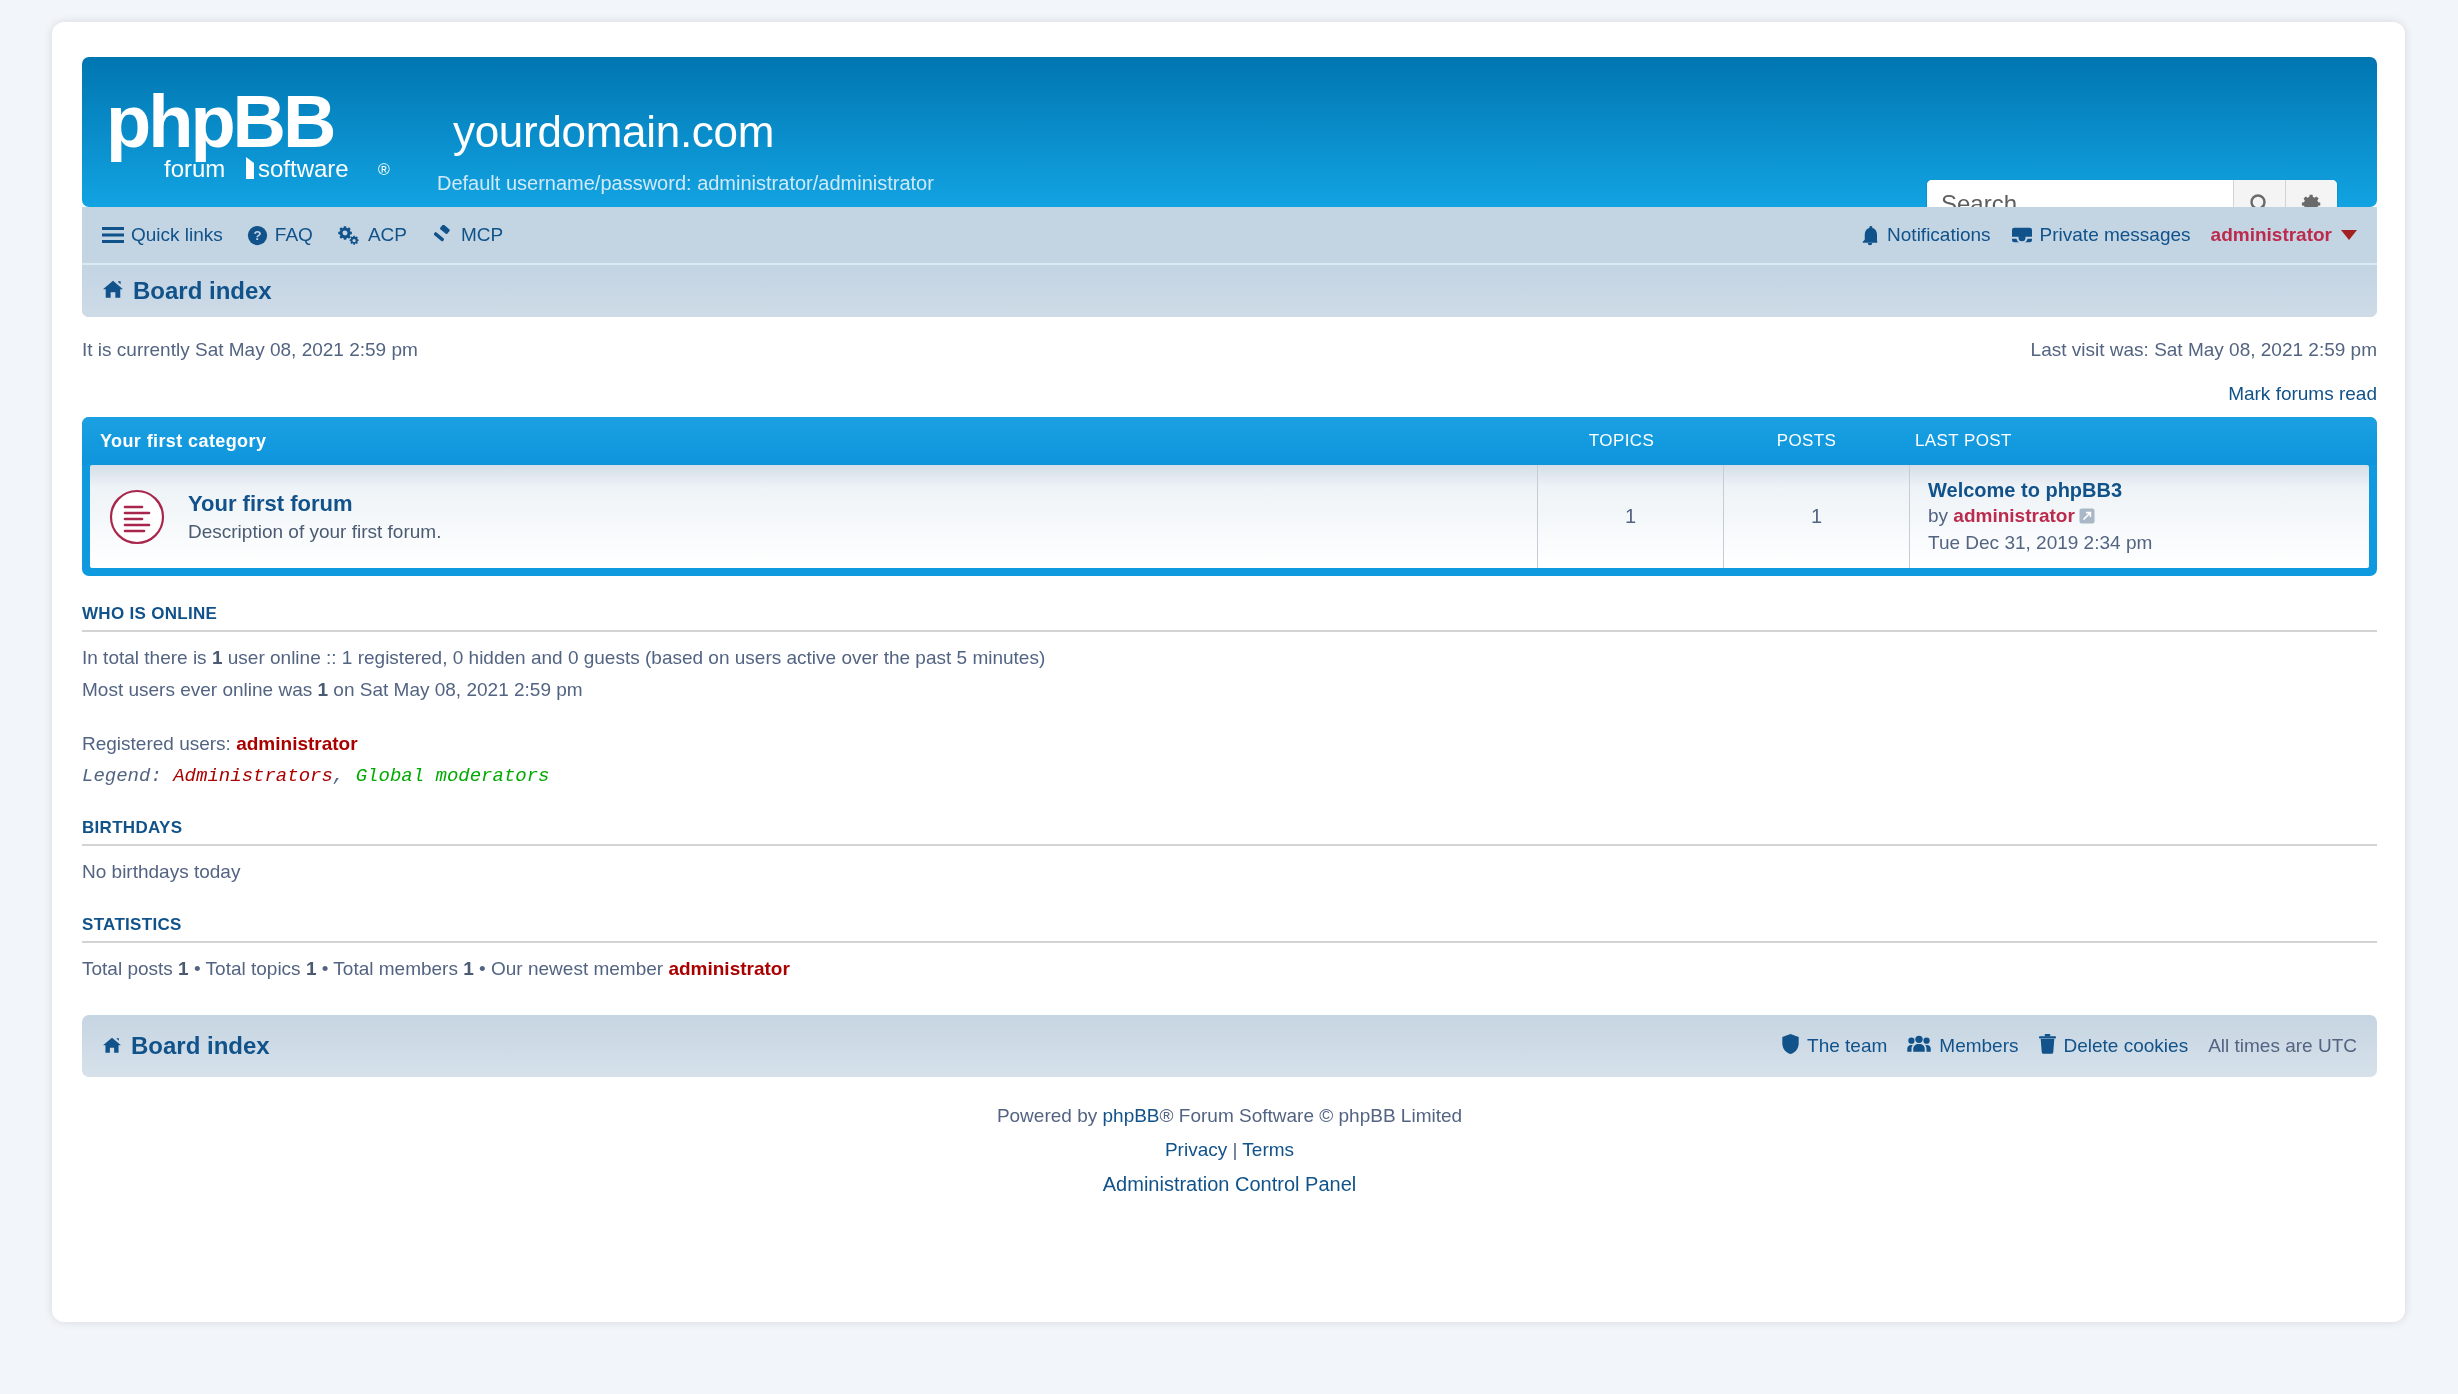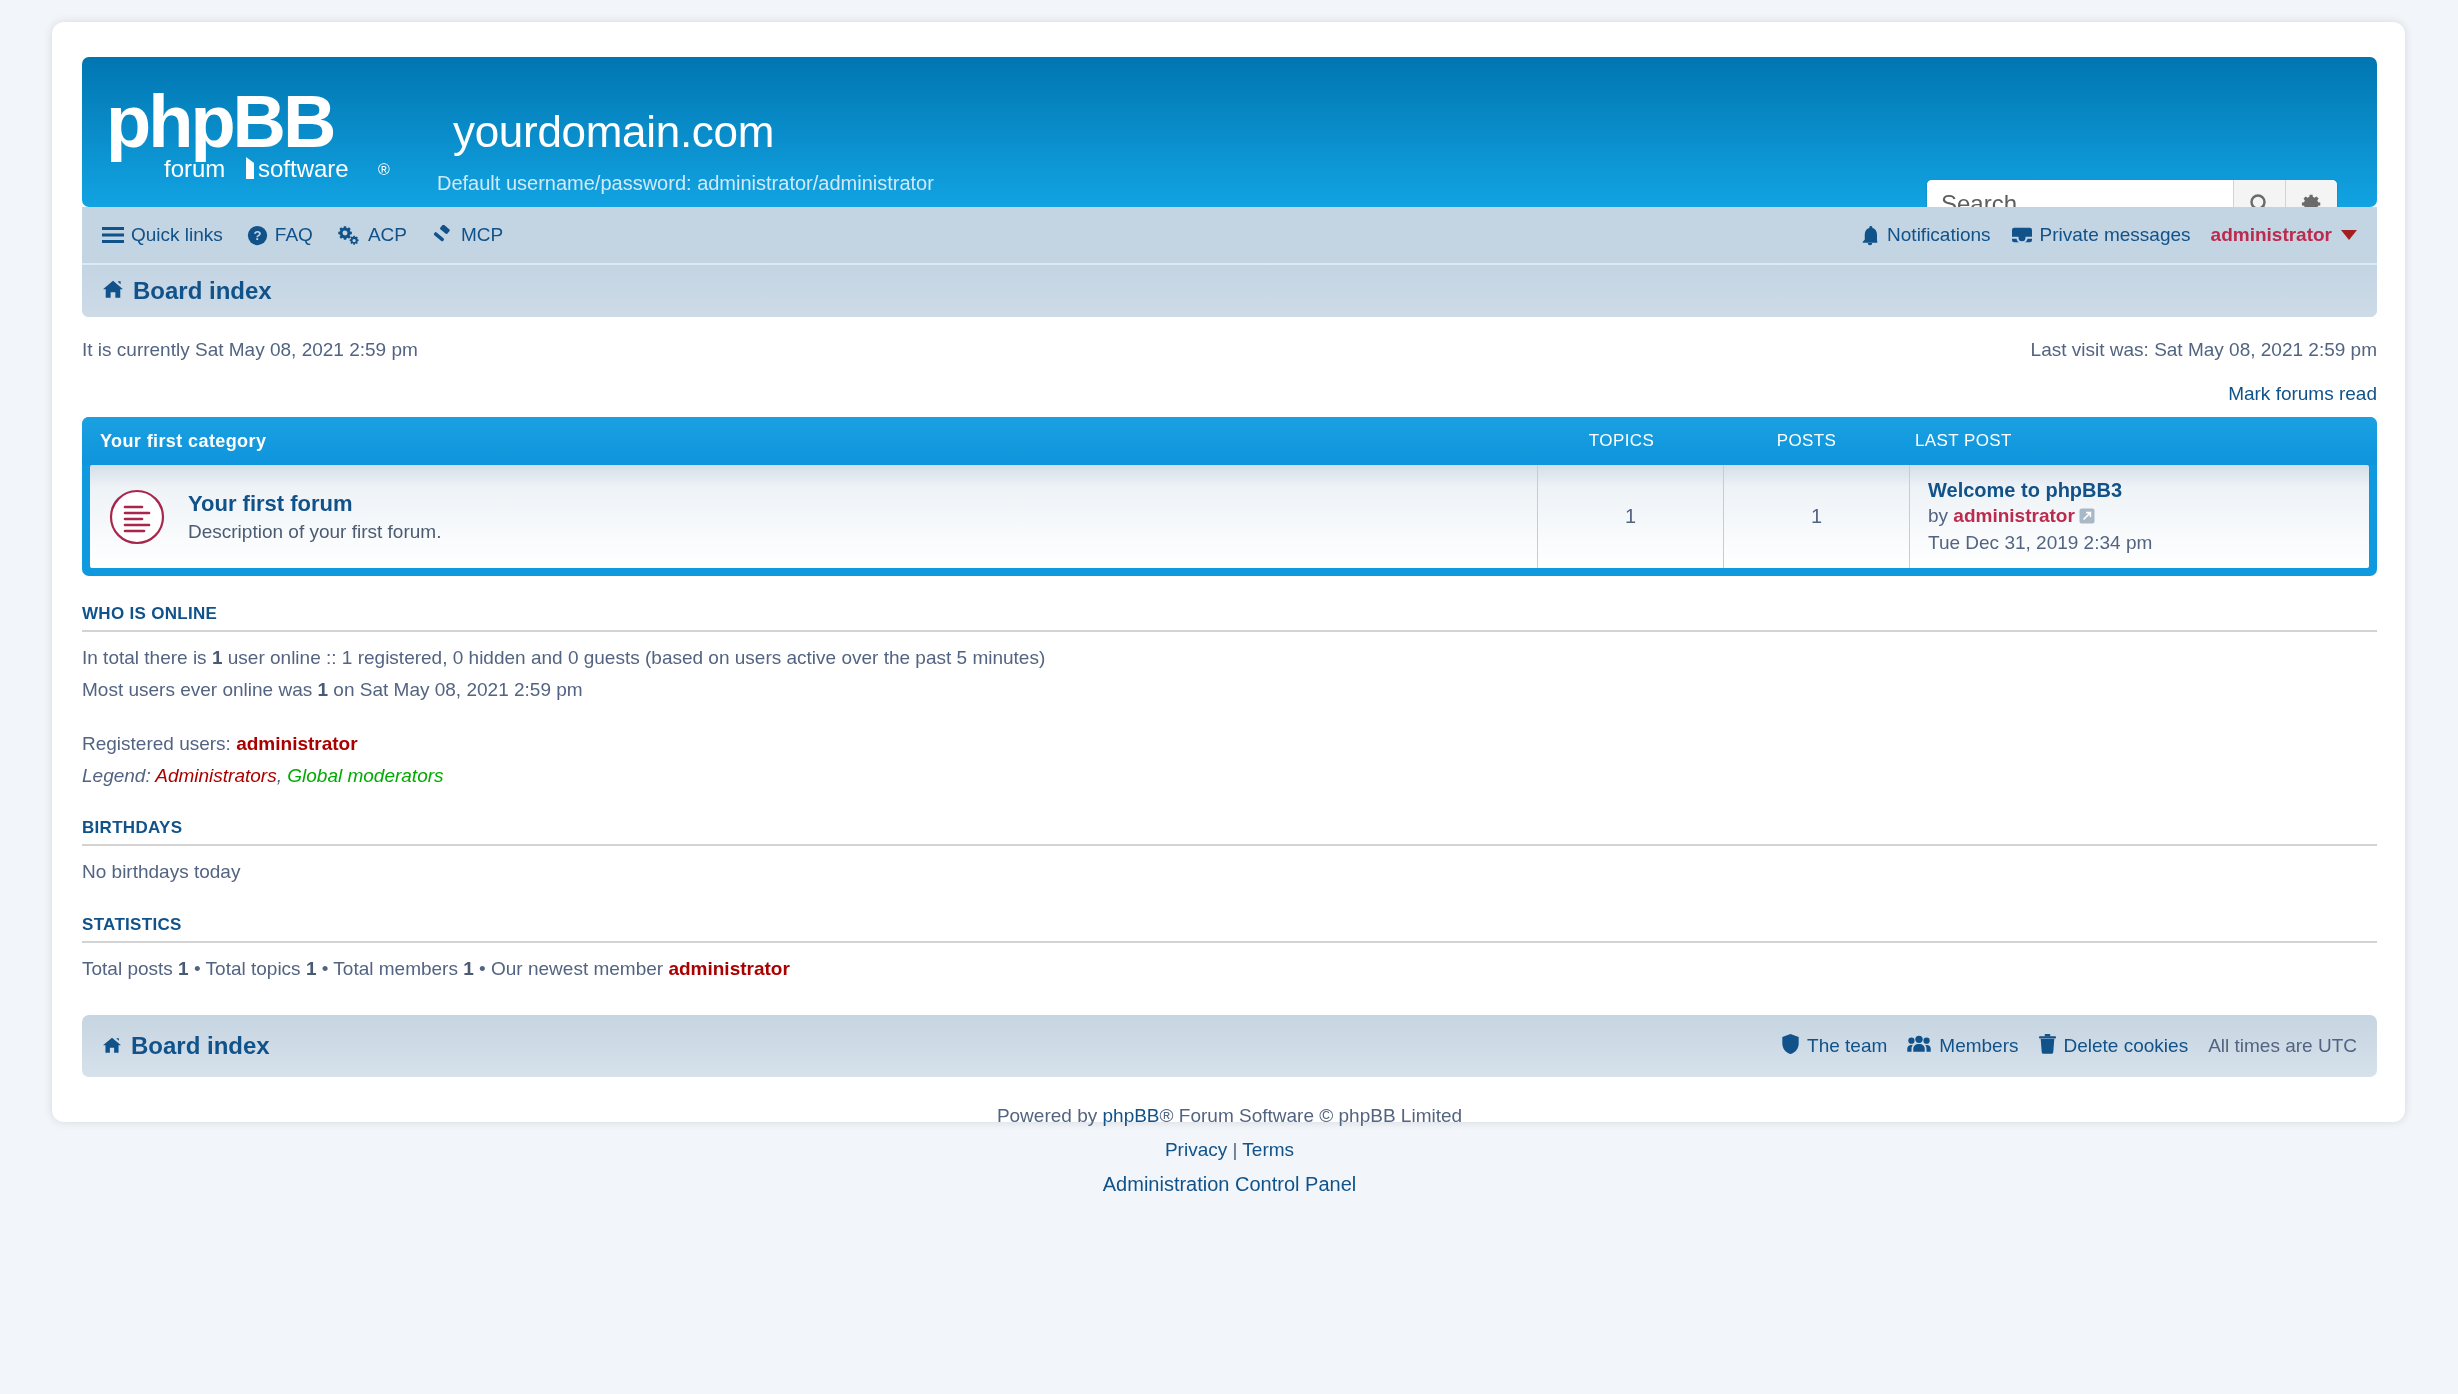--- a/index.html
+++ b/index.html
@@ -16,21 +16,21 @@
     color: #536482;
     overflow: hidden;
   }
 
   
   .wrap {
     position: absolute;
     left: 52px;
     top: 22px;
     width: 2353px;
-    height: 1100px;
+    height: 1300px;
     background: #ffffff;
     border-radius: 12px;
     box-shadow: 0 0 10px rgba(0,0,0,0.12);
     box-sizing: border-box;
     padding: 14px;
   }
   .inner {
     position: absolute;
     left: 30px;
     top: 35px;
@@ -301,21 +301,21 @@
     text-transform: uppercase;
   }
   .section-rule {
     border-top: 2px solid #d3d3d3;
     margin-bottom: 12px;
   }
   .section p { margin: 0 0 3px 0; font-size: 19px; color:#536482; line-height: 1.5; }
   .section p.spaced { margin-top: 26px; }
   .bold { font-weight: bold; color: #4a5a72; }
   .adminname { color:#aa0000; font-weight:bold; text-decoration:none; cursor:pointer; }
-  .legend { font-style: italic; }
+  .legend { font-style: italic; font-family: Liberation Mono, monospace; }
   .legend .admins { color:#aa0000; font-style: italic; text-decoration:none; cursor:pointer; }
   .legend .gmods { color:#00aa00; font-style: italic; text-decoration:none; cursor:pointer; }
 
   
   .footerbar {
     margin-top: 32px;
     background: linear-gradient(to bottom, #c6d5e2 0%, #d6e1ea 100%);
     border-radius: 7px;
     height: 62px;
     display:flex;

